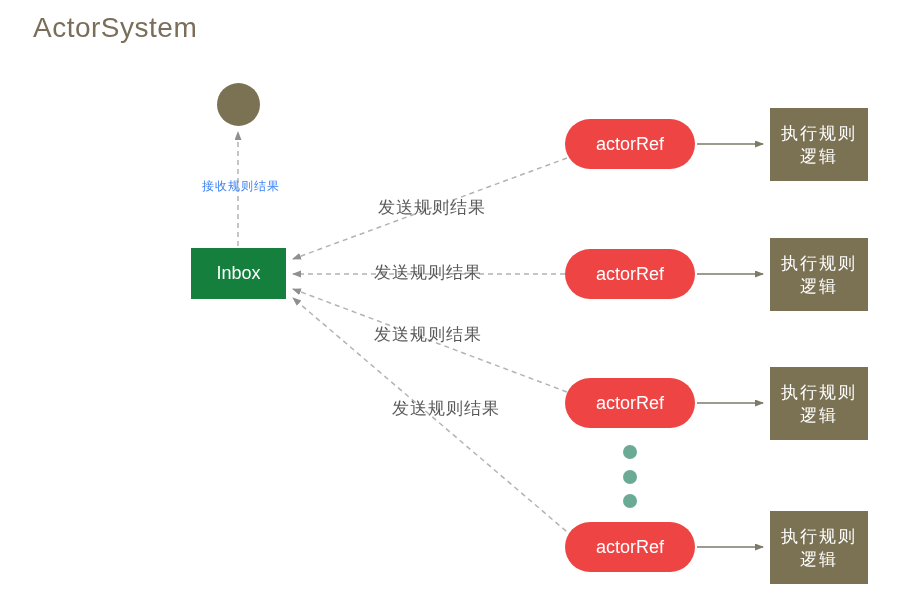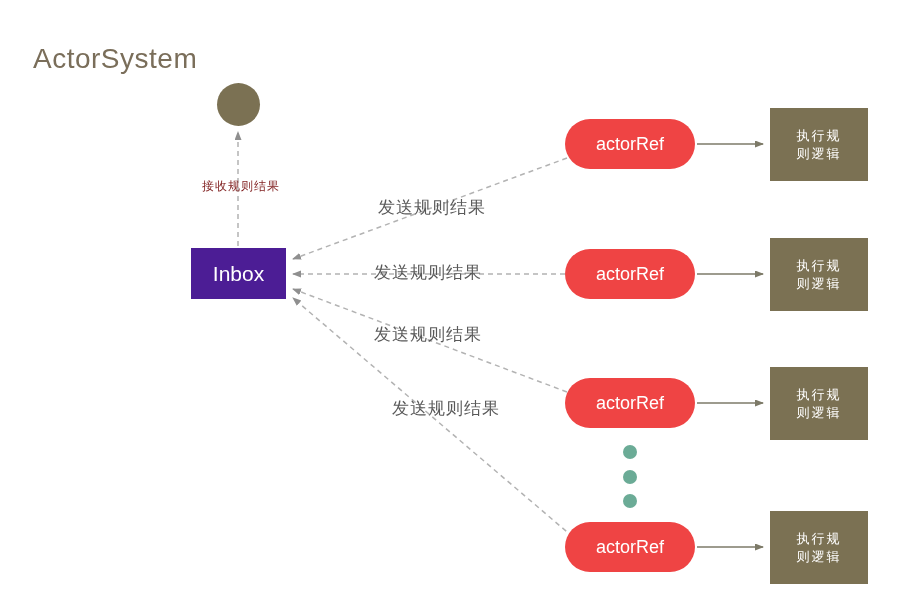--- a/index.html
+++ b/index.html
@@ -15,21 +15,20 @@
   }
 
   .title {
     position: absolute;
     left: 33px;
     top: 12px;
     font-size: 28px;
     font-weight: 400;
     color: #7a6e5a;
     letter-spacing: 0.5px;
-    margin-top: 31px;
   }
 
   .connectors {
     position: absolute;
     left: 0;
     top: 0;
     width: 919px;
     height: 607px;
   }
 
@@ -42,23 +41,23 @@
     border-radius: 50%;
     background: #7b7153;
   }
 
   .inbox-node {
     position: absolute;
     left: 191px;
     top: 248px;
     width: 95px;
     height: 51px;
-    background: #4c1d95;
+    background: #15803d;
     color: #ffffff;
-    font-size: 21px;
+    font-size: 18px;
     display: flex;
     align-items: center;
     justify-content: center;
   }
 
   .pill {
     position: absolute;
     left: 565px;
     width: 130px;
     height: 50px;
@@ -75,44 +74,44 @@
   .pill.p3 { top: 378px; }
   .pill.p4 { top: 522px; }
 
   .exec {
     position: absolute;
     left: 770px;
     width: 98px;
     height: 73px;
     background: #7b7153;
     color: #ffffff;
-    font-size: 13px;
+    font-size: 17px;
     letter-spacing: 2px;
     display: flex;
     align-items: center;
     justify-content: center;
     text-align: center;
-    padding: 20px;
+    padding: 10px;
   }
   .exec.e1 { top: 108px; }
   .exec.e2 { top: 238px; }
   .exec.e3 { top: 367px; }
   .exec.e4 { top: 511px; }
 
   .flow-label {
     position: absolute;
     color: #595959;
     white-space: nowrap;
   }
   .receive-label {
     left: 199px;
     top: 178px;
     width: 84px;
     font-size: 12px;
-    color: #7f1d1d;
+    color: #3b82f6;
     text-align: center;
     letter-spacing: 1px;
   }
   .send-label { font-size: 17px; letter-spacing: 1px; }
   .send-label.s1 { left: 378px; top: 196px; }
   .send-label.s2 { left: 374px; top: 261px; }
   .send-label.s3 { left: 374px; top: 323px; }
   .send-label.s4 { left: 392px; top: 397px; }
 </style>
 </head>

